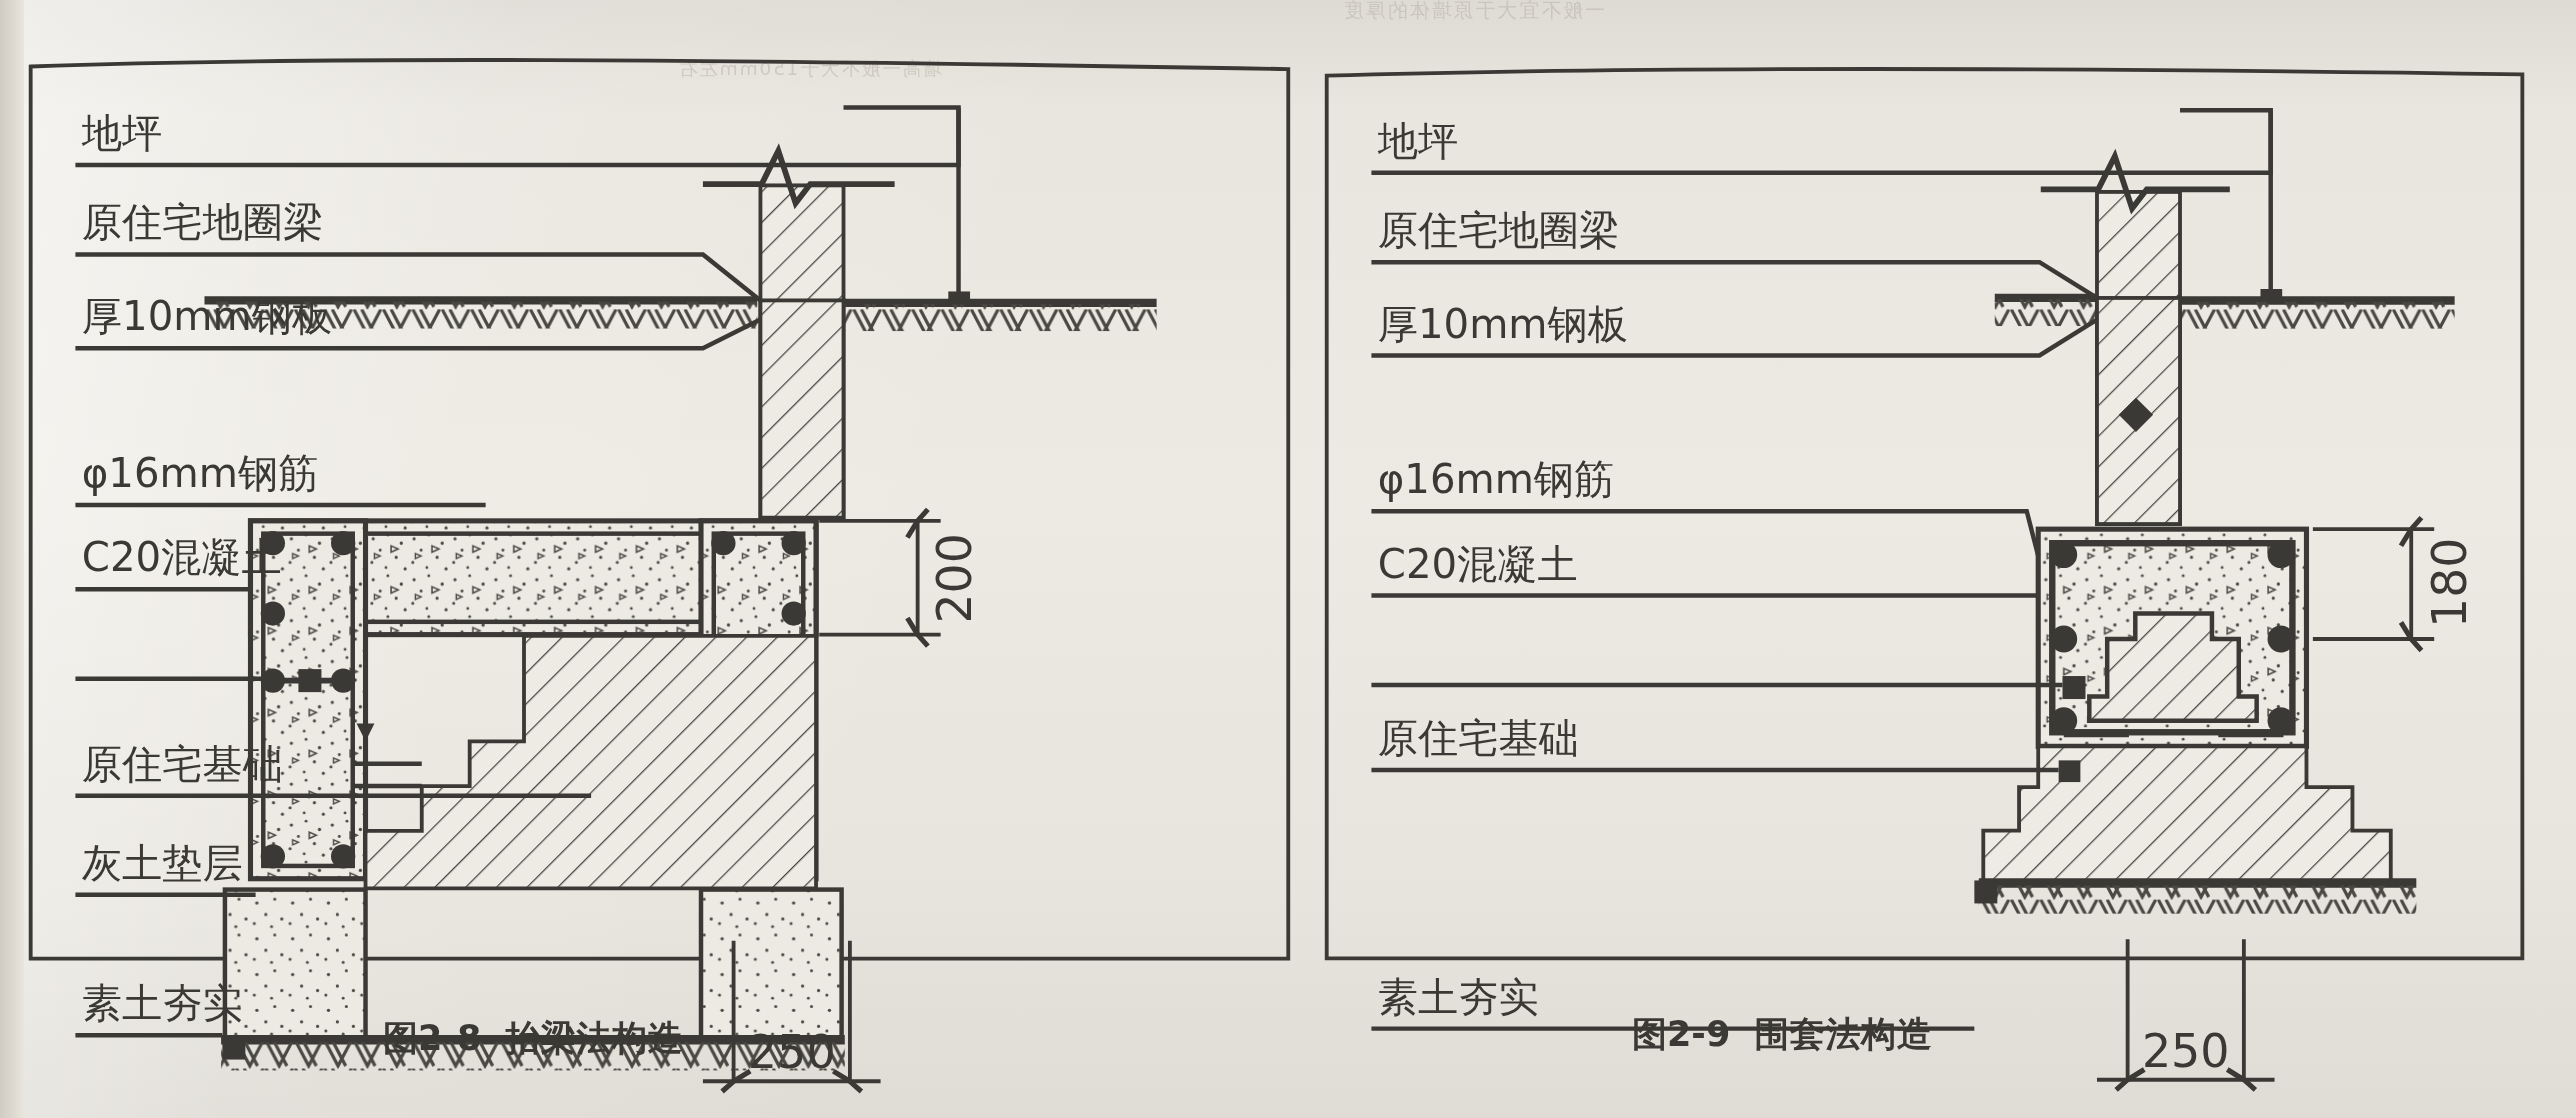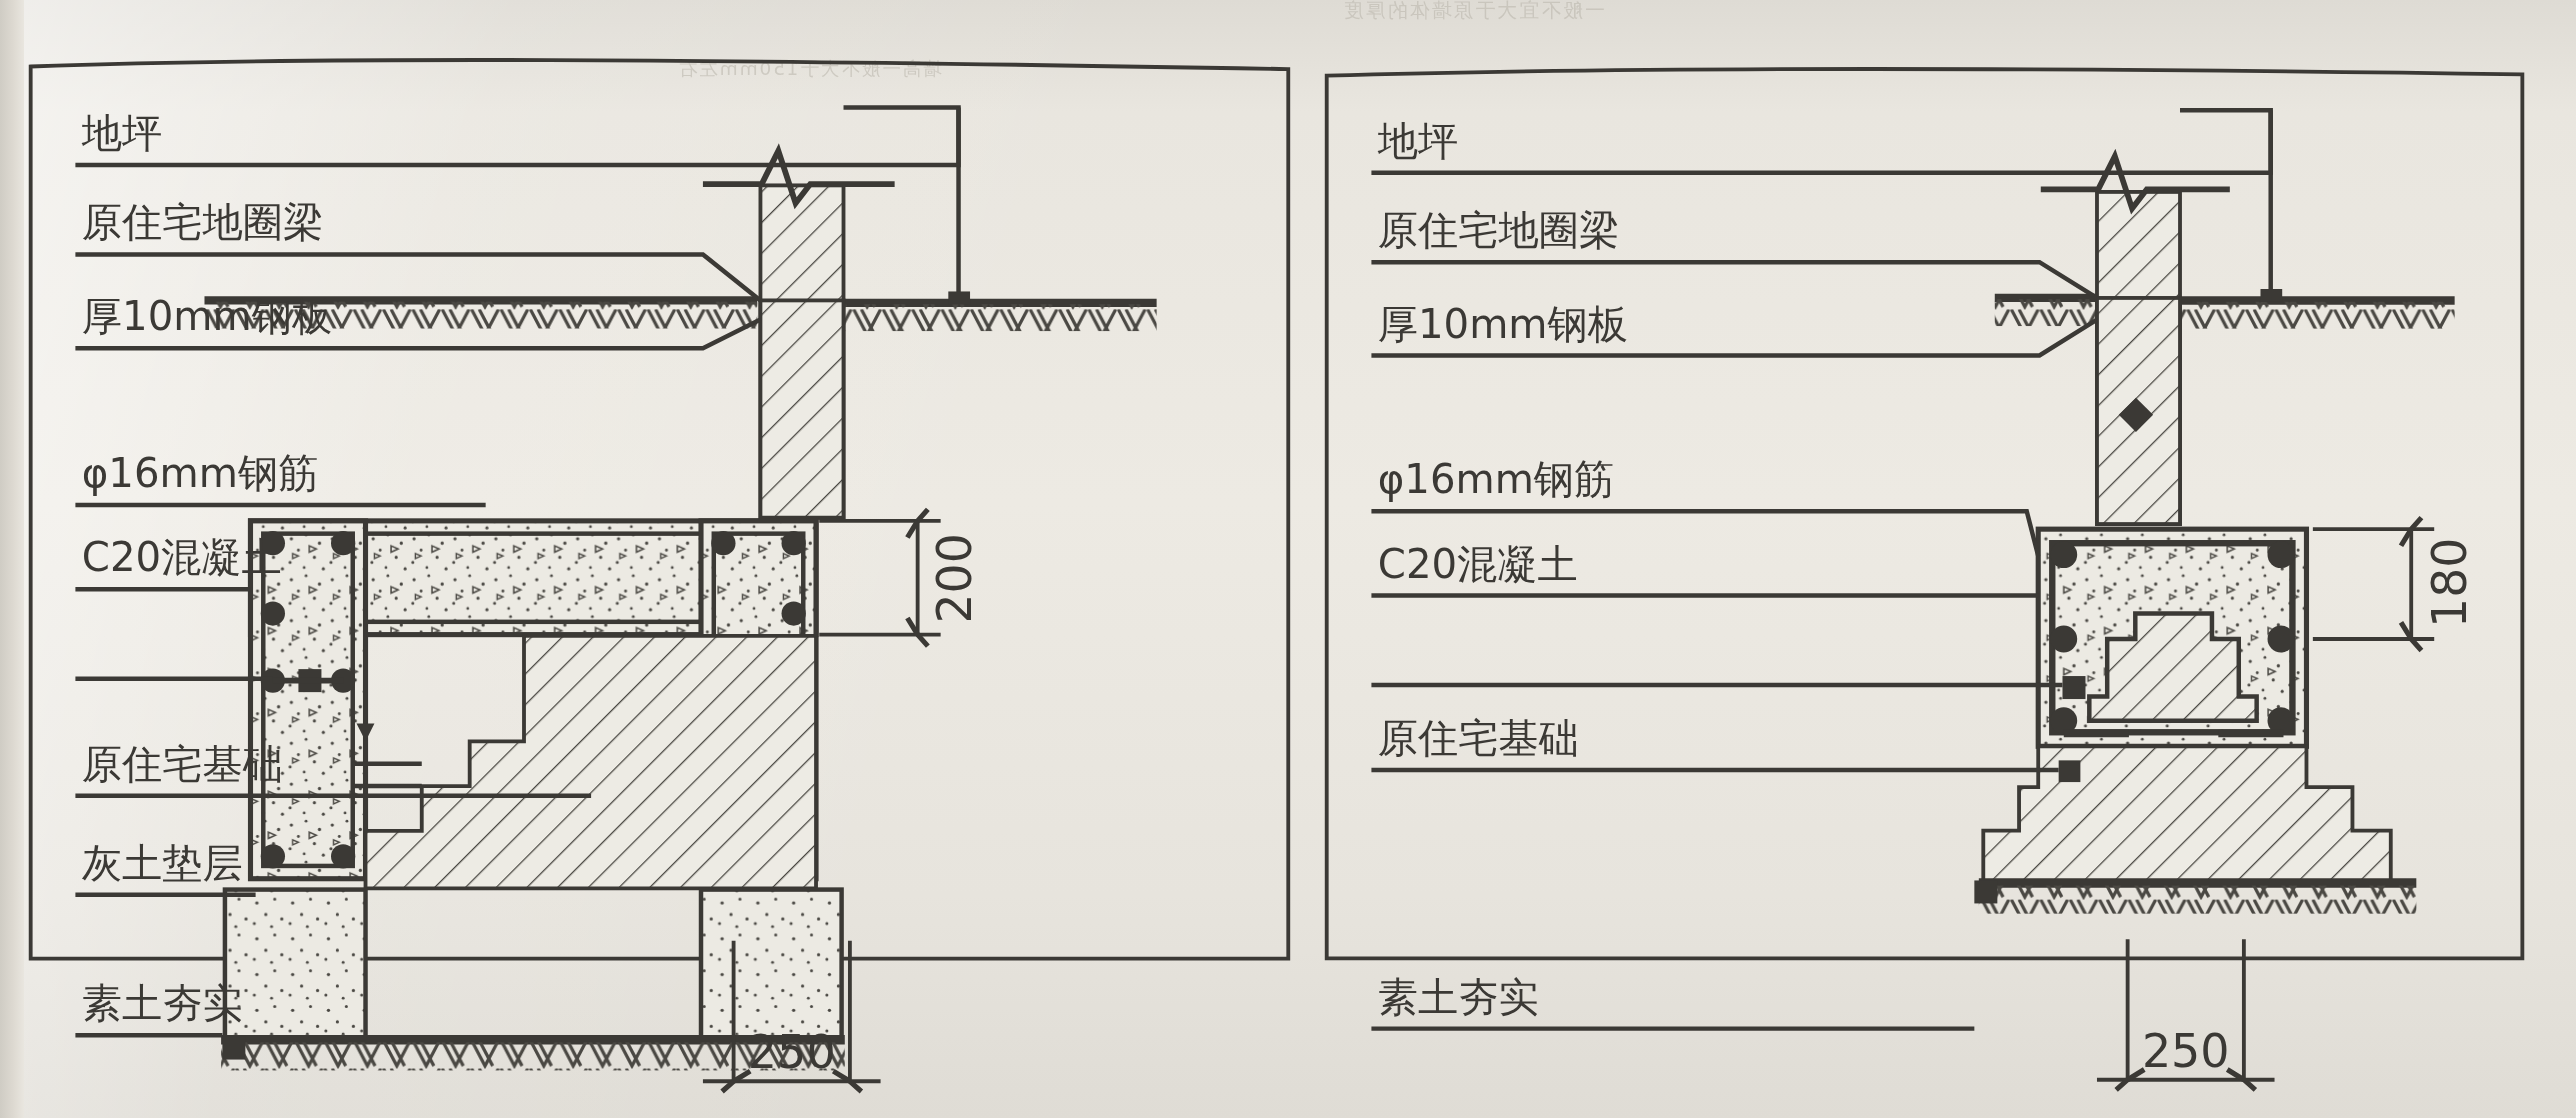--- a/index.html
+++ b/index.html
@@ -348,16 +348,22 @@
     <text x="114" y="242">地坪</text>
     <text x="114" y="382">原住宅地圈梁</text>
     <text x="114" y="528">厚10mm钢板</text>
     <text x="114" y="772">φ16mm钢筋</text>
     <text x="114" y="904">C20混凝土</text>
     <text x="114" y="1177">原住宅基础</text>
     <text x="114" y="1582">素土夯实</text>
   </g>
 </svg>
 
-
-
+<div class="cap" style="left:383px;top:1015px;">
+  <span class="num">图2-8</span><span class="gap"></span><span>抬梁法构造</span>
 </div>
 
+<div class="cap" style="left:1632px;top:1011px;">
+  <span class="num">图2-9</span><span class="gap"></span><span>围套法构造</span>
+</div>
+
+</div>
+
 
 </body></html>

